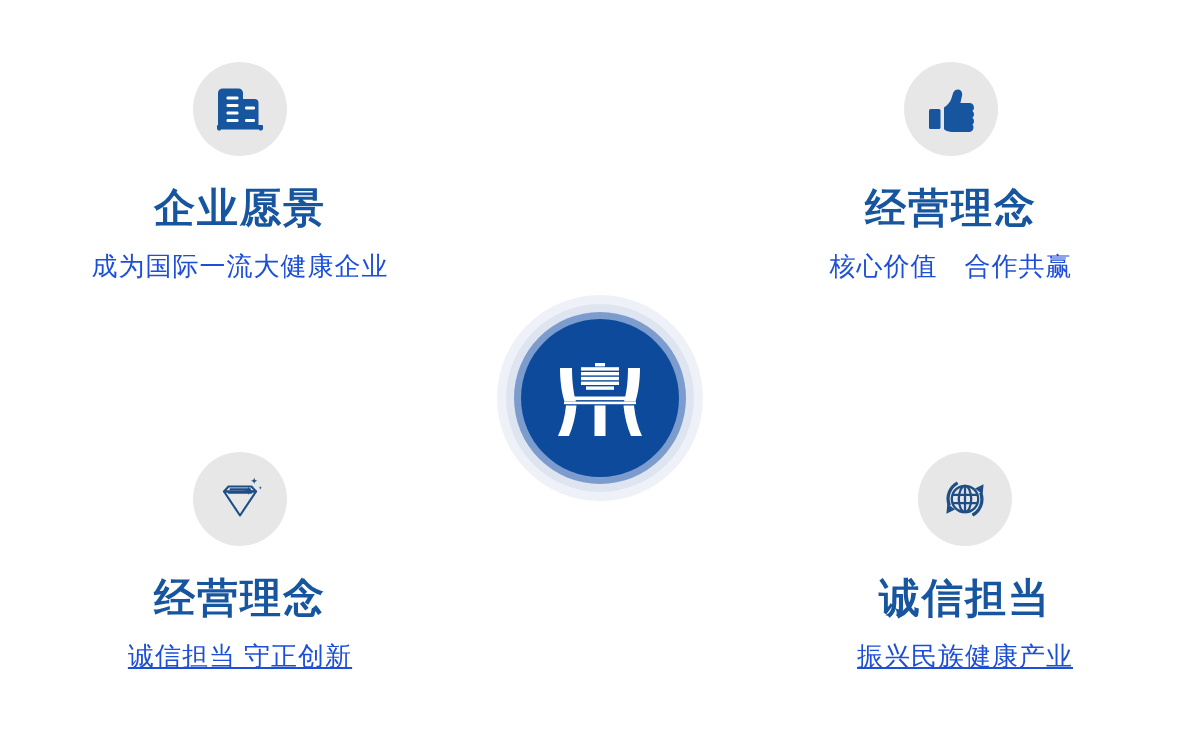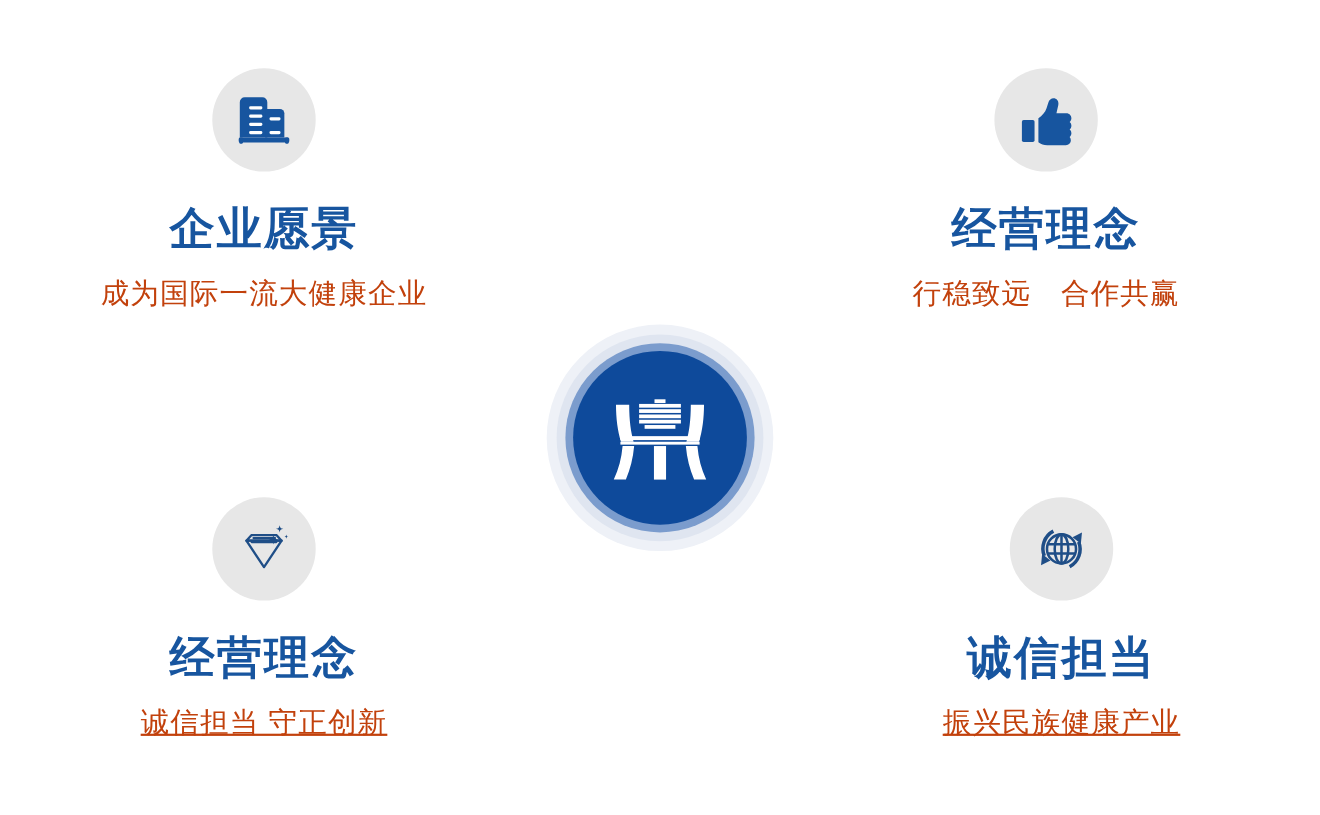--- a/index.html
+++ b/index.html
@@ -56,21 +56,21 @@
     font-size: 41px;
     font-weight: bold;
     color: #17559f;
     letter-spacing: 2px;
     line-height: 1;
     white-space: nowrap;
   }
   .card-sub {
     font-size: 26px;
     font-weight: normal;
-    color: #c2410c;
+    color: #1d4ed8;
     letter-spacing: 1px;
     line-height: 1;
     white-space: pre;
   }
 
   
   .card-tl .card-title,
   .card-tr .card-title { margin-top: 32px; }
   .card-tl .card-sub,
   .card-tr .card-sub   { margin-top: 24px; }
@@ -149,21 +149,21 @@
   <div class="card card-tr">
     <div class="icon-disc">
       <svg width="56" height="56" viewBox="0 0 56 56" aria-hidden="true">
         <g fill="#17559f">
           <rect x="6" y="28" width="11.5" height="20" rx="1.6"></rect>
           <path d="M21 26.5c3.4-2.2 6.2-5.4 7.4-9.1l1.6-5.1c.7-2.3 2.6-3.9 4.8-3.9 2.5 0 4.4 2 4.4 4.6 0 .6-.1 1.2-.2 1.8L37.4 22h9.1c2.5 0 4.5 2 4.5 4.5 0 1.4-.6 2.6-1.6 3.4 1 .8 1.6 2 1.6 3.4 0 1.4-.6 2.6-1.6 3.5 1 .8 1.6 2 1.6 3.4 0 1.4-.6 2.6-1.6 3.4 .7.8 1.1 1.8 1.1 2.9 0 2.5-2 4.5-4.5 4.5H29c-3 0-5.8-1-8-2.7z"></path>
         </g>
       </svg>
     </div>
     <div class="card-title">经营理念</div>
-    <div class="card-sub">行稳致远　合作共赢</div>
+    <div class="card-sub">核心价值　合作共赢</div>
   </div>
 
   <div class="card card-bl">
     <div class="icon-disc">
       <svg width="60" height="60" viewBox="0 0 60 60" aria-hidden="true">
         <g fill="none" stroke="#1f4e87" stroke-width="2.1" stroke-linejoin="round" stroke-linecap="round">
           <path d="M14 22.5h32L30 46.5z"></path>
           <path d="M18.5 17.5h23L46 22.5H14z"></path>
           <path d="M18.8 23.8h22.4"></path>
           <path d="M20.5 20.2h19.5"></path>

